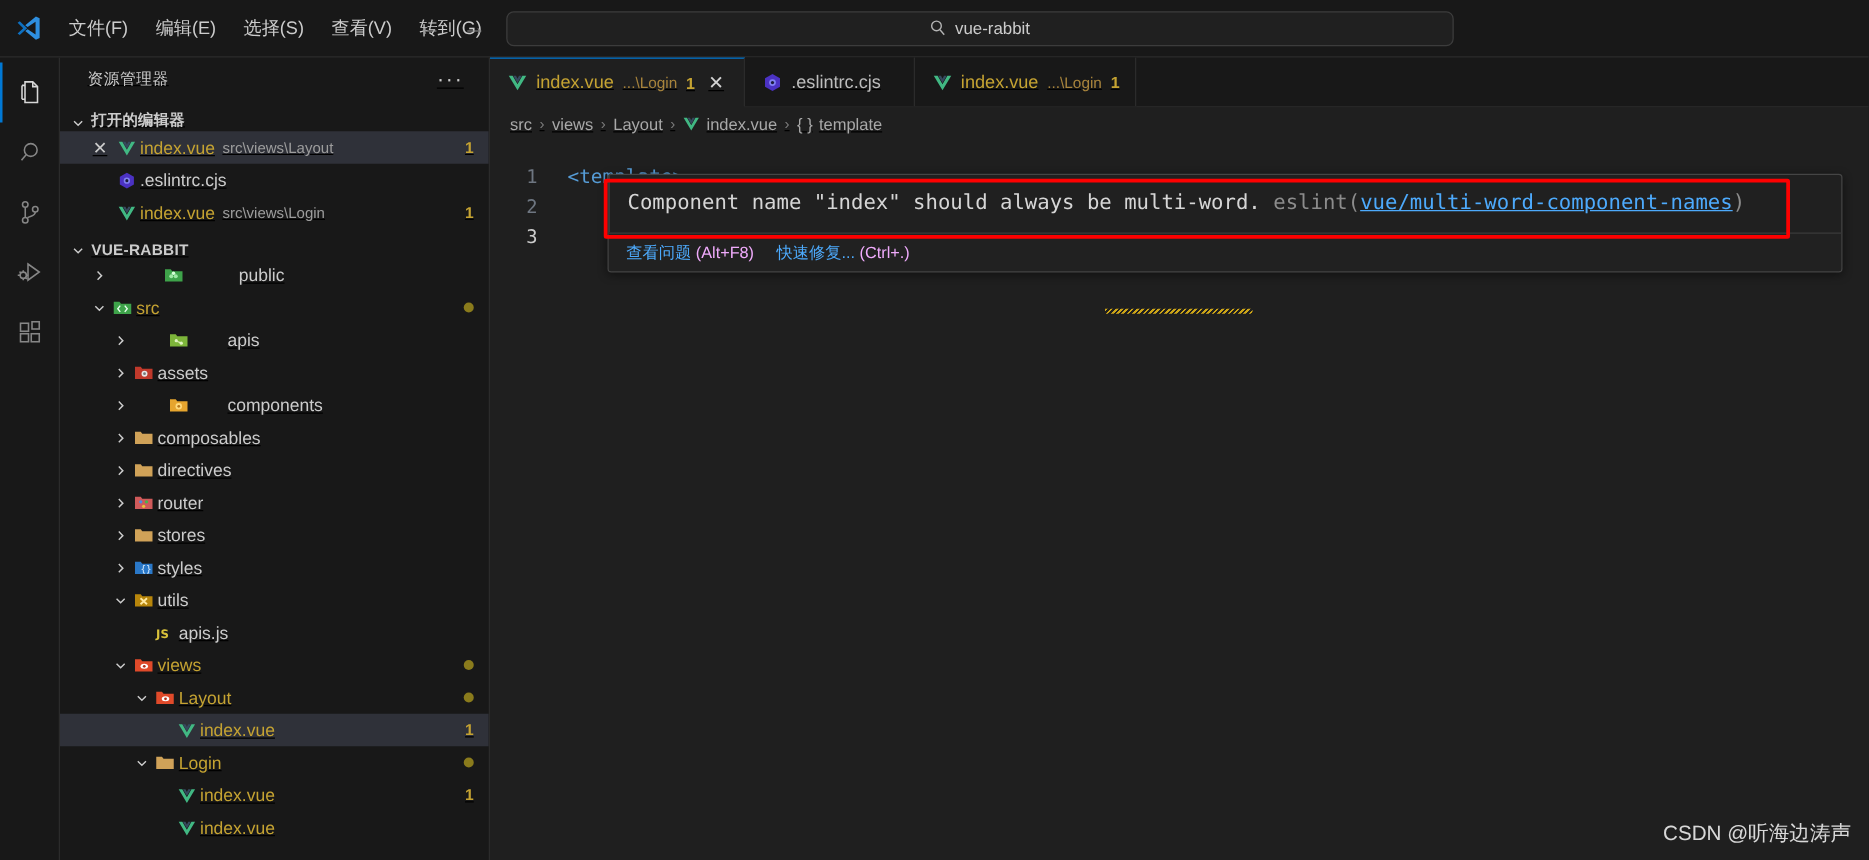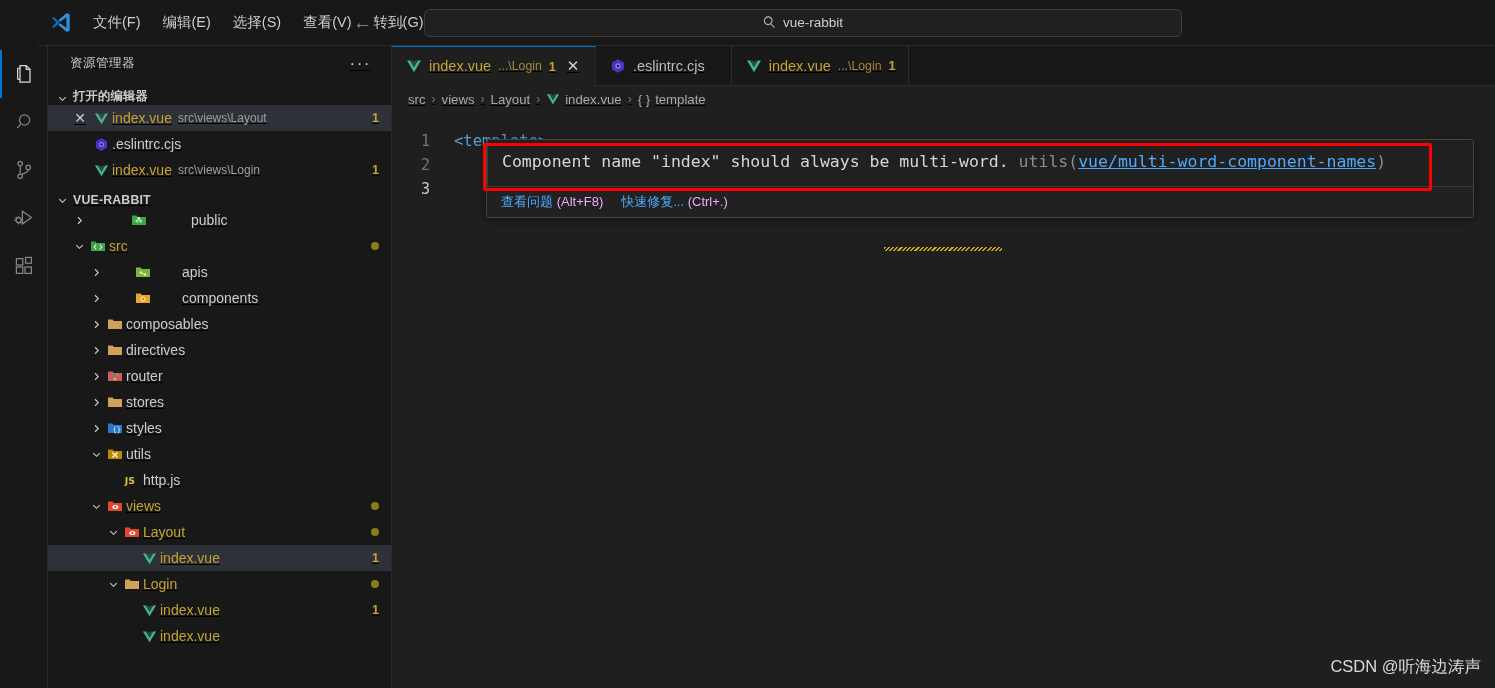--- a/index.html
+++ b/index.html
@@ -16,21 +16,20 @@
     display: flex; flex-direction: column;
   }
 
   
   .titlebar {
     height: 46px; min-height: 46px;
     background: #181818;
     display: flex; align-items: center;
     position: relative;
     border-bottom: 1px solid #2b2b2b;
-    margin-left: 38px;
   }
   .vscode-logo {
     width: 44px; height: 46px;
     display: flex; align-items: center; justify-content: center;
   }
   .menu-items { display: flex; align-items: center; gap: 0px; }
   .menu-item {
     padding: 4px 11px;
     font-size: 14.5px;
     color: #cccccc;
@@ -456,20 +455,35 @@
             <span class="tw-icon">
               <svg width="16" height="16" viewBox="0 0 16 16">
                 <path d="M1 3.4h4.6l1.2 1.5H15v8.2H1z" fill="#7db53a"></path>
                 <circle cx="6" cy="8.5" r="1.3" fill="#dff2c0"></circle>
                 <circle cx="10" cy="10.5" r="1.3" fill="#dff2c0"></circle>
                 <path d="M6.8 9.2 9.3 10.1" stroke="#dff2c0" stroke-width=".9"></path>
               </svg>
             </span>
             <span class="tw-name c-white">apis</span>
           </div>
+          <div class="tree-row" style="padding-left: 40px;">
+            <span class="tw-chev">
+              <svg width="13" height="13" viewBox="0 0 16 16" fill="none" stroke="#cccccc" stroke-width="1.4">
+                <path d="M6.2 4 L10.2 8 L6.2 12"></path>
+              </svg>
+            </span>
+            <span class="tw-icon">
+              <svg width="16" height="16" viewBox="0 0 16 16">
+                <path d="M1 3.4h4.6l1.2 1.5H15v8.2H1z" fill="#c0392b"></path>
+                <circle cx="8.6" cy="8.9" r="2.4" fill="#e5e5e5"></circle>
+                <circle cx="8.6" cy="8.9" r="1.1" fill="#777"></circle>
+              </svg>
+            </span>
+            <span class="tw-name c-white">assets</span>
+          </div>
           <div class="tree-row" style="padding-left: 40px; gap: 28px;">
             <span class="tw-chev">
               <svg width="13" height="13" viewBox="0 0 16 16" fill="none" stroke="#cccccc" stroke-width="1.4">
                 <path d="M6.2 4 L10.2 8 L6.2 12"></path>
               </svg>
             </span>
             <span class="tw-icon">
               <svg width="16" height="16" viewBox="0 0 16 16">
                 <path d="M1 3.4h4.6l1.2 1.5H15v8.2H1z" fill="#e6a52e"></path>
                 <circle cx="8" cy="9" r="2.6" fill="#ffd97a"></circle>
@@ -561,21 +575,21 @@
             </span>
             <span class="tw-name c-white">utils</span>
           </div>
           <div class="tree-row" style="padding-left: 57px;">
             <span class="tw-chev"></span>
             <span class="tw-icon">
               <svg width="17" height="15" viewBox="0 0 20 16">
                 <text x="1" y="12.4" font-size="11" font-weight="bold" fill="#d8c13a" font-family="DejaVu Sans, sans-serif">JS</text>
               </svg>
             </span>
-            <span class="tw-name c-white">http.js</span>
+            <span class="tw-name c-white">apis.js</span>
           </div>
           <div class="tree-row" style="padding-left: 40px;">
             <span class="tw-chev">
               <svg width="13" height="13" viewBox="0 0 16 16" fill="none" stroke="#cccccc" stroke-width="1.4">
                 <path d="M4 6.2 L8 10.2 L12 6.2"></path>
               </svg>
             </span>
             <span class="tw-icon">
               <svg width="16" height="16" viewBox="0 0 16 16">
                 <path d="M1 3.4h4.6l1.2 1.5H15v8.2H1z" fill="#e04a2a"></path>
@@ -727,21 +741,21 @@
           <span class="code-txt"></span>
         </div>
 
         <div class="code-line" style="top:65px">
           <span class="ln active">3</span>
           <span class="code-txt"></span>
         </div>
 
         <div class="hover-widget" style="left:94px; top:27px;">
           <div class="hover-body">
-            <span>Component name "index" should always be multi-word.</span><span class="hv-dim">&nbsp;</span><span class="hv-dim">utils(</span><span class="hv-link">vue/multi-word-component-names</span><span class="hv-dim">)</span>
+            <span>Component name "index" should always be multi-word.</span><span class="hv-dim">&nbsp;</span><span class="hv-dim">eslint(</span><span class="hv-link">vue/multi-word-component-names</span><span class="hv-dim">)</span>
           </div>
           <div class="hover-actions">
             <span class="hv-action">
               <span>查看问题</span>
               <span class="shortcut">(Alt+F8)</span>
             </span>
             <span class="hv-action">
               <span>快速修复...</span>
               <span class="shortcut">(Ctrl+.)</span>
             </span>

